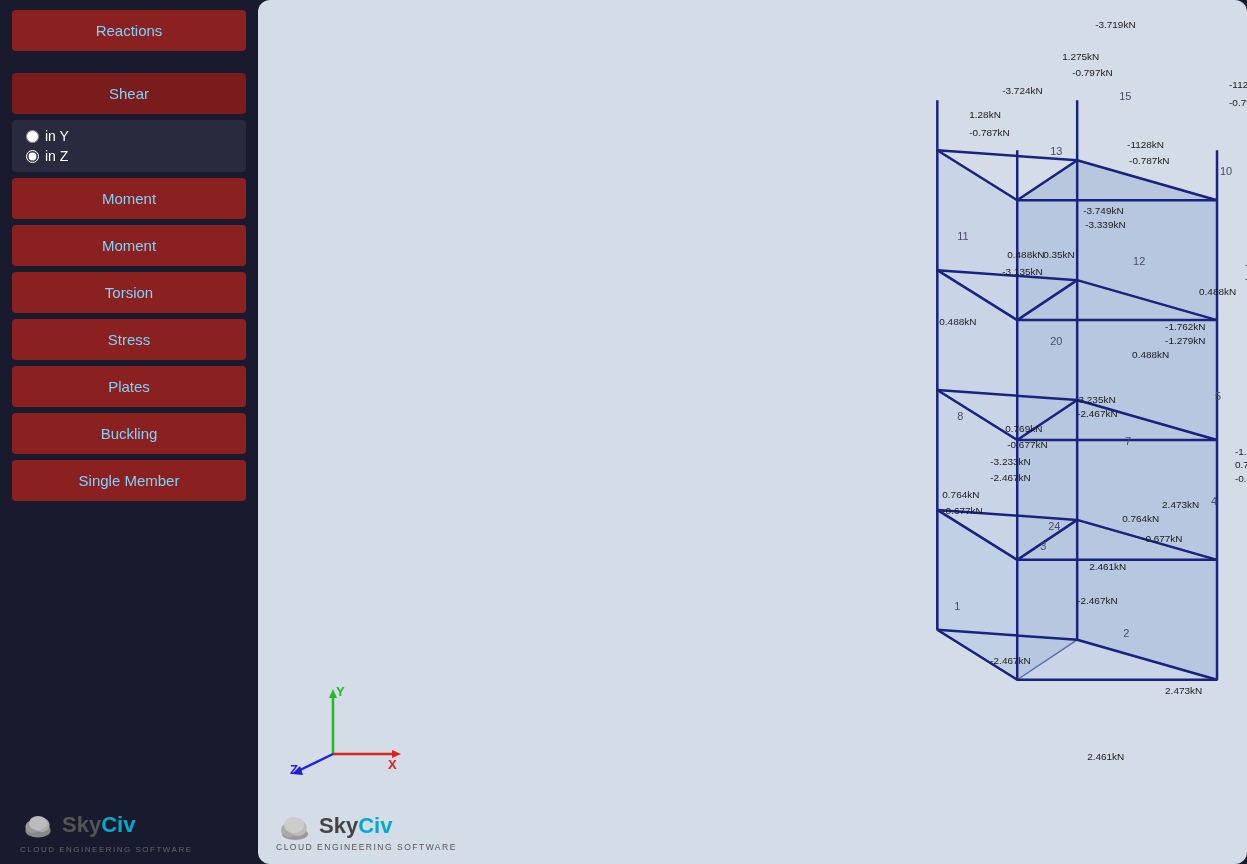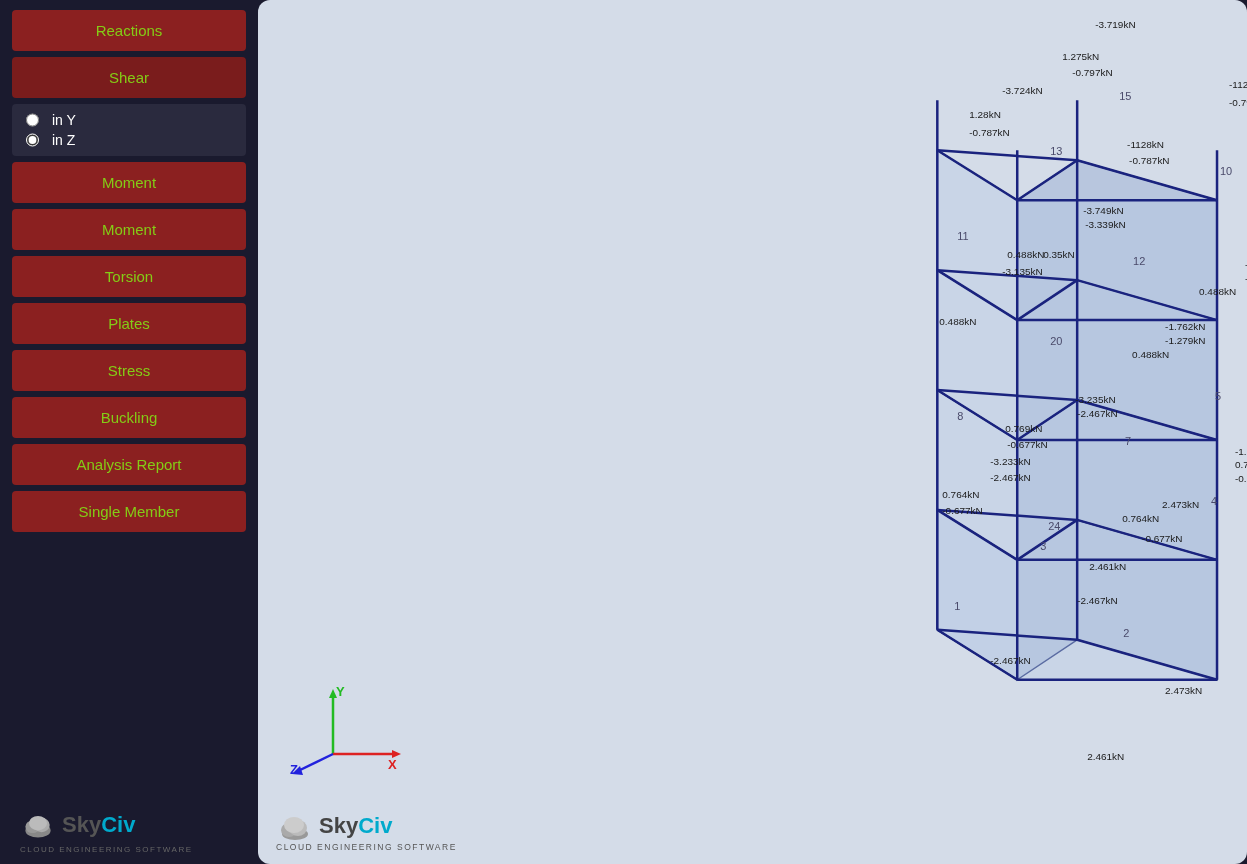--- a/index.html
+++ b/index.html
@@ -17,44 +17,45 @@
       min-width: 258px;
       background: #1a1a2e;
       display: flex;
       flex-direction: column;
       padding: 10px 12px;
       gap: 6px;
       overflow-y: auto;
     }
     .sidebar-btn {
       background: #8b2020;
-      color: #84cc16;
+      color: #7dd3fc;
       border: none;
       border-radius: 4px;
       padding: 12px 10px;
       font-size: 15px;
       font-weight: 500;
       cursor: pointer;
       text-align: center;
       width: 100%;
     }
-    .sidebar-btn.active { background: #7a1c1c; }
+    .sidebar-btn.active { background: #7a1c1c; margin-top: 16px; }
     .radio-group {
       background: #2a2a3e;
       border-radius: 4px;
       padding: 8px 14px;
       display: flex;
       flex-direction: column;
       gap: 4px;
     }
     .radio-label {
       color: #fff;
       font-size: 14px;
       display: flex;
-      gap: 13px;
+      align-items: center;
+      gap: 6px;
       cursor: pointer;
     }
     .radio-label input[type="radio"] {
       accent-color: #fff;
       cursor: pointer;
     }
     
     #viewport {
       flex: 1;
       background: #d4dce8;
@@ -109,24 +110,23 @@
     </label>
     <label class="radio-label">
       <input type="radio" name="shear-dir" checked="" style="">
       <span>in Z</span>
     </label>
   </div>
 
   <button class="sidebar-btn">Moment</button>
   <button class="sidebar-btn">Moment</button>
   <button class="sidebar-btn">Torsion</button>
+  <button class="sidebar-btn">Stress</button>
   <button class="sidebar-btn">Plates</button>
-  <button class="sidebar-btn">Stress</button>
   <button class="sidebar-btn">Buckling</button>
-  <button class="sidebar-btn">Analysis Report</button>
   <button class="sidebar-btn">Single Member</button>
 
   <div id="logo" style="margin-top:auto; padding-top:20px;">
     <div class="logo-main">
 
       <svg class="logo-icon" viewBox="0 0 40 40">
         <ellipse cx="20" cy="26" rx="14" ry="8" fill="#888"></ellipse>
         <ellipse cx="14" cy="22" rx="8" ry="7" fill="#999"></ellipse>
         <ellipse cx="24" cy="20" rx="9" ry="8" fill="#aaa"></ellipse>
         <ellipse cx="20" cy="18" rx="10" ry="8" fill="#bbb"></ellipse>

